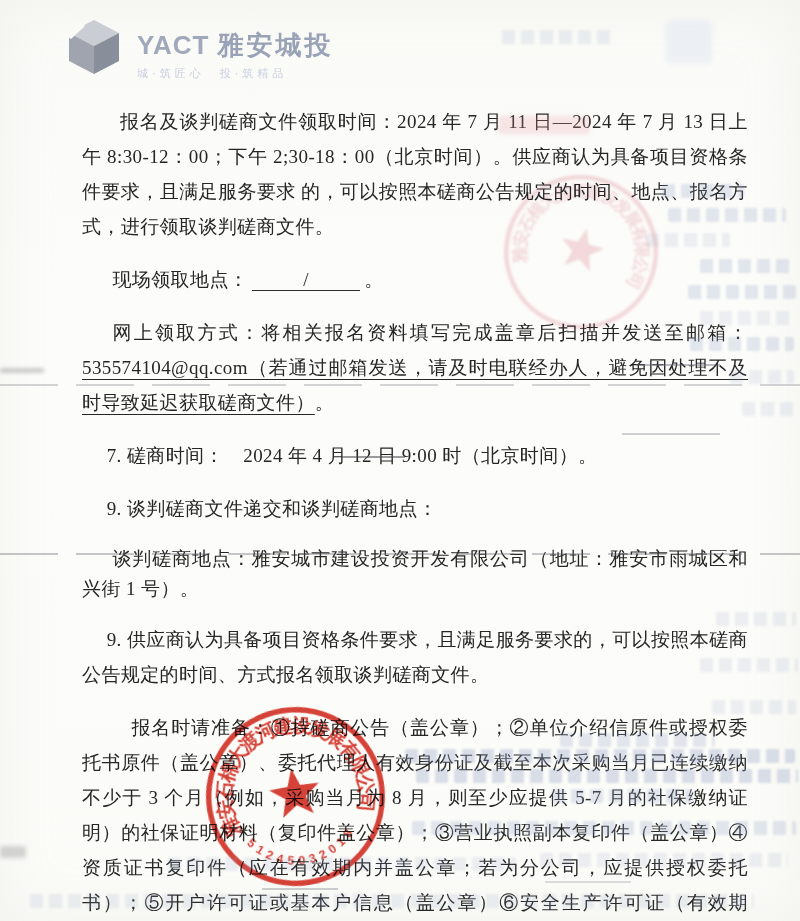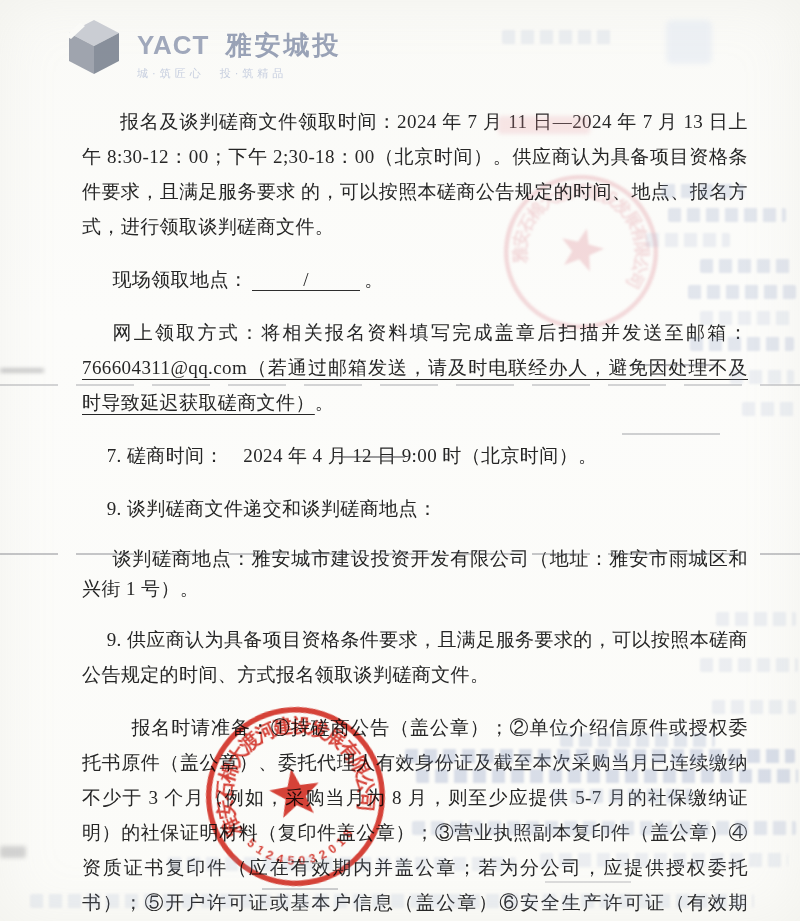--- a/index.html
+++ b/index.html
@@ -7,21 +7,21 @@
     position:relative;width:800px;height:921px;margin:0 auto;overflow:hidden;
     background:linear-gradient(180deg,#fafaf7 0%,#fcfcfa 35%,#fbfbf8 100%);
     box-shadow:inset 0 0 60px rgba(190,190,180,.14);
     font-family:"Liberation Serif","DejaVu Serif",serif;color:#262626;
   }
   
   .logo{position:absolute;left:64px;top:16px;display:flex;align-items:flex-start;gap:13px;}
   .logo .cube{width:60px;height:62px;opacity:.92;}
   .logo .words{padding-top:12px;}
   .brandline{font-family:"Liberation Sans","DejaVu Sans",sans-serif;font-weight:bold;font-size:26px;letter-spacing:1px;color:#a0a8bb;white-space:nowrap;}
-  .brandline .cn{color:#99a2b6;margin-left:16px;letter-spacing:3px;text-align:center;}
+  .brandline .cn{color:#99a2b6;margin-left:8px;letter-spacing:3px;text-align:center;}
   .tagline{margin-top:3px;font-family:"Liberation Sans","DejaVu Sans",sans-serif;font-size:11px;letter-spacing:4px;color:#c6cedf;filter:blur(.3px);}
   
   .doc{position:absolute;left:64px;right:34px;top:86px;font-size:19px;}
   .doc p{margin:18px;line-height:35px;text-align:justify;letter-spacing:.4px;}
   .doc p[data-name="p-collection-time"],
   .doc p[data-name="item-9"]{text-indent:2em;}
   .doc p[data-name="p-registration-requirements"]{text-indent:2.6em;}
   .doc p[data-name^="item-"]{text-indent:1.3em;}
   .doc p[data-name^="line-"]{text-indent:1.6em;font-family:Liberation Serif, serif;}
   .doc p[data-name="line-submit-place"],
@@ -61,21 +61,21 @@
     </svg>
     <div class="words" data-name="logo-words">
       <div class="brandline" data-name="brand-name"><span data-name="brand-en">YACT</span><span class="cn" data-name="brand-cn">雅安城投</span></div>
       <div class="tagline" data-name="brand-tagline">城·筑匠心　投·筑精品</div>
     </div>
   </div>
 
   <div class="doc" data-name="document-body">
       <p data-name="p-collection-time"><span data-name="text-segment">报名及谈判磋商文件领取时间：2024 年 7 月 11 日—2024 年 7 月 13 日上午 8:30-12：00；下午 2;30-18：00（北京时间）。供应商认为具备项目资格条件要求，且满足服务要求 的，可以按照本磋商公告规定的时间、地点、报名方式，进行领取谈判磋商文件。</span></p>
       <p data-name="line-onsite-place"><span data-name="text-segment">现场领取地点：</span><span class="blank" data-name="blank-field">/</span><span data-name="text-segment">。</span></p>
-      <p data-name="line-online-method"><span data-name="text-segment">网上领取方式：将相关报名资料填写完成盖章后扫描并发送至邮箱：</span><span class="u" data-name="underlined-text">766604311@qq.com（若通过邮箱发送，请及时电联经办人，避免因处理不及时导致延迟获取磋商文件）</span><span data-name="text-segment">。</span></p>
+      <p data-name="line-online-method"><span data-name="text-segment">网上领取方式：将相关报名资料填写完成盖章后扫描并发送至邮箱：</span><span class="u" data-name="underlined-text">535574104@qq.com（若通过邮箱发送，请及时电联经办人，避免因处理不及时导致延迟获取磋商文件）</span><span data-name="text-segment">。</span></p>
       <p data-name="item-7"><span data-name="text-segment">7. 磋商时间：　2024 年 4 月 </span><span class="strike" data-name="struck-text">12 日</span><span data-name="text-segment"> 9:00 时（北京时间）。</span></p>
       <p data-name="item-8"><span data-name="text-segment">9. 谈判磋商文件递交和谈判磋商地点：</span></p>
       <p data-name="line-negotiate-place"><span data-name="text-segment">谈判磋商地点：雅安城市建设投资开发有限公司（地址：雅安市雨城区和兴街 1 号）。</span></p>
       <p data-name="item-9"><span data-name="text-segment">9. 供应商认为具备项目资格条件要求，且满足服务要求的，可以按照本磋商公告规定的时间、方式报名领取谈判磋商文件。</span></p>
       <p data-name="p-registration-requirements"><span data-name="text-segment">报名时请准备：①持磋商公告（盖公章）；②单位介绍信原件或授权委托书原件（盖公章）、委托代理人有效身份证及截至本次采购当月已连续缴纳不少于 3 个月（例如，采购当月为 8 月，则至少应提供 5-7 月的社保缴纳证明）的社保证明材料（复印件盖公章）；③营业执照副本复印件（盖公章）④资质证书复印件（应在有效期内并盖公章；若为分公司，应提供授权委托书）；⑤开户许可证或基本户信息（盖公章）⑥安全生产许可证（有效期内）。</span></p>
       <p data-name="item-10"><span data-name="text-segment">10. 联系方式：</span></p>
     </div>
 
   <svg class="seal seal-ghost" viewBox="0 0 200 200" data-name="bleed-through-seal">
     <defs>

